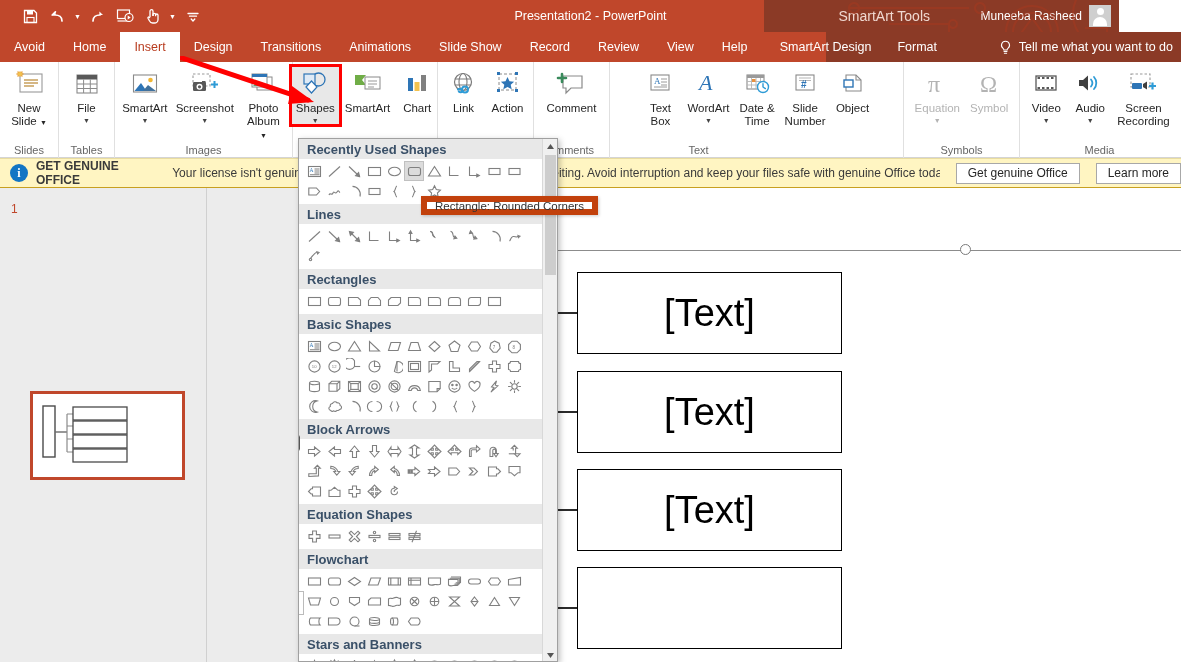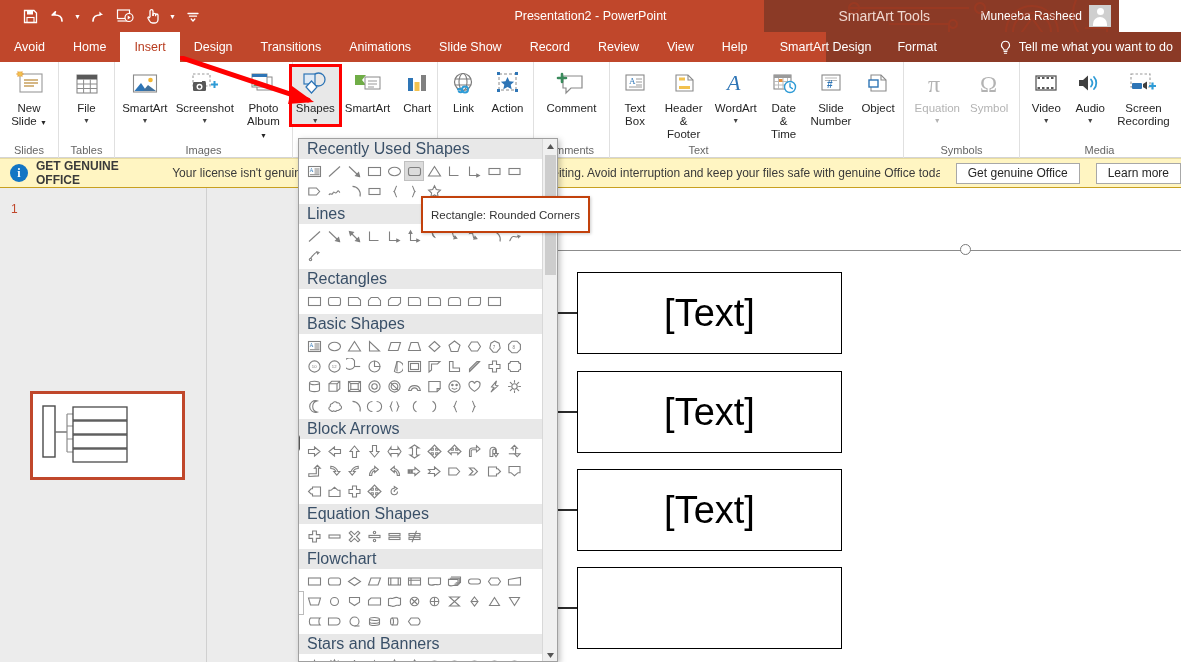--- a/index.html
+++ b/index.html
@@ -158,40 +158,40 @@
 
   
   .dropdown {
     position:absolute; left:298px; top:138px; width:260px; height:524px;
     background:#fff; border:1px solid #a0a0a0;
     box-shadow:2px 2px 6px rgba(0,0,0,.25); z-index:50; overflow:hidden;
   }
   .dd-scroll-area { position:absolute; left:0; top:0; width:245px; height:524px; overflow:hidden; }
   .dd-head {
     height:20px; background:#E8E8E8; display:flex; align-items:center;
-    padding-left:8px; font-size:16px; font-weight:normal; color:#3a5068;
+    padding-left:8px; font-size:13px; font-weight:bold; color:#3a5068;
   }
   .dd-row { display:flex; flex-wrap:wrap; padding:2px 4px 3px 5px; background:#fff; }
   .dd-cell {
     width:20px; height:20px; display:flex; align-items:center; justify-content:center;
     cursor:pointer;
   }
   .dd-cell.sel { background:#DCDCDC; border:1px solid #c0c0c0; }
   .dd-cell svg { display:block; }
   .dd-sb { position:absolute; right:0; top:0; width:15px; height:524px; background:#F0F0F0;
     border-left:1px solid #d8d8d8; }
   .dd-sb-up, .dd-sb-dn {
     position:absolute; left:0; width:15px; height:15px; background:#F0F0F0;
     display:flex; align-items:center; justify-content:center; cursor:pointer;
   }
   .dd-sb-up { top:0; } .dd-sb-dn { bottom:0; }
   .dd-sb-thumb { position:absolute; left:2px; top:16px; width:11px; height:120px; background:#CDCDCD; cursor:pointer; }
   .tooltip {
-    position:absolute; left:421px; top:196px; height:37px; padding:0 8px;
-    background:#fff; border:2px solid #c2410c; box-shadow:1px 1px 3px rgba(0,0,0,.2);
+    position:absolute; left:421px; top:196px; height:19px; padding:0 8px;
+    background:#fff; border:6px solid #c2410c; box-shadow:1px 1px 3px rgba(0,0,0,.2);
     display:flex; align-items:center; font-size:11.5px; color:#333; z-index:70; white-space:nowrap;
   }
   .dd-leftbar { position:absolute; left:-3px; top:296px; width:4px; height:16px; }
   .dd-handle { position:absolute; left:-5px; top:452px; width:10px; height:24px;
     background:#fff; border:1px solid #bbb; }
 </style>
 </head>
 <body>
 
 <div class="titlebar">
@@ -470,32 +470,20 @@
               <text x="8" y="13" font-family="Liberation Serif, serif" font-size="9" fill="#2E75B6">A</text>
               <path d="M15 8h6M15 11h6M15 14h6M8 16h13" stroke="#9a9a9a" stroke-width="1"></path>
             </svg>
         </span>
         <span class="rbtn-lbl">Text</span>
         <span class="rbtn-lbl" style="margin-top:0">Box</span>
       </div>
       <div class="rbtn">
         <span class="rbtn-ico">
           <svg width="28" height="26" viewBox="0 0 28 26">
-              <path d="M6 4h12l5 5v11H6z" fill="#fff" stroke="#8a8a8a" stroke-width="1.1"></path>
-              <path d="M18 4v5h5" fill="none" stroke="#8a8a8a" stroke-width="1.1"></path>
-              <rect x="9" y="6.5" width="6" height="3" fill="#F2C14E"></rect>
-              <rect x="9" y="15" width="11" height="3" fill="#F2C14E"></rect>
-            </svg>
-        </span>
-        <span class="rbtn-lbl">Header</span>
-        <span class="rbtn-lbl" style="margin-top:0">&amp; Footer</span>
-      </div>
-      <div class="rbtn">
-        <span class="rbtn-ico">
-          <svg width="28" height="26" viewBox="0 0 28 26">
               <text x="5" y="19" font-family="Liberation Serif, serif" font-size="22" font-style="italic" fill="#2E75B6">A</text>
             </svg>
         </span>
         <span class="rbtn-lbl">WordArt</span>
         <span class="rbtn-caret">▼</span>
       </div>
       <div class="rbtn">
         <span class="rbtn-ico">
           <svg width="30" height="26" viewBox="0 0 30 26">
               <rect x="5" y="4" width="17" height="14" fill="#fff" stroke="#8a8a8a" stroke-width="1.1"></rect>

